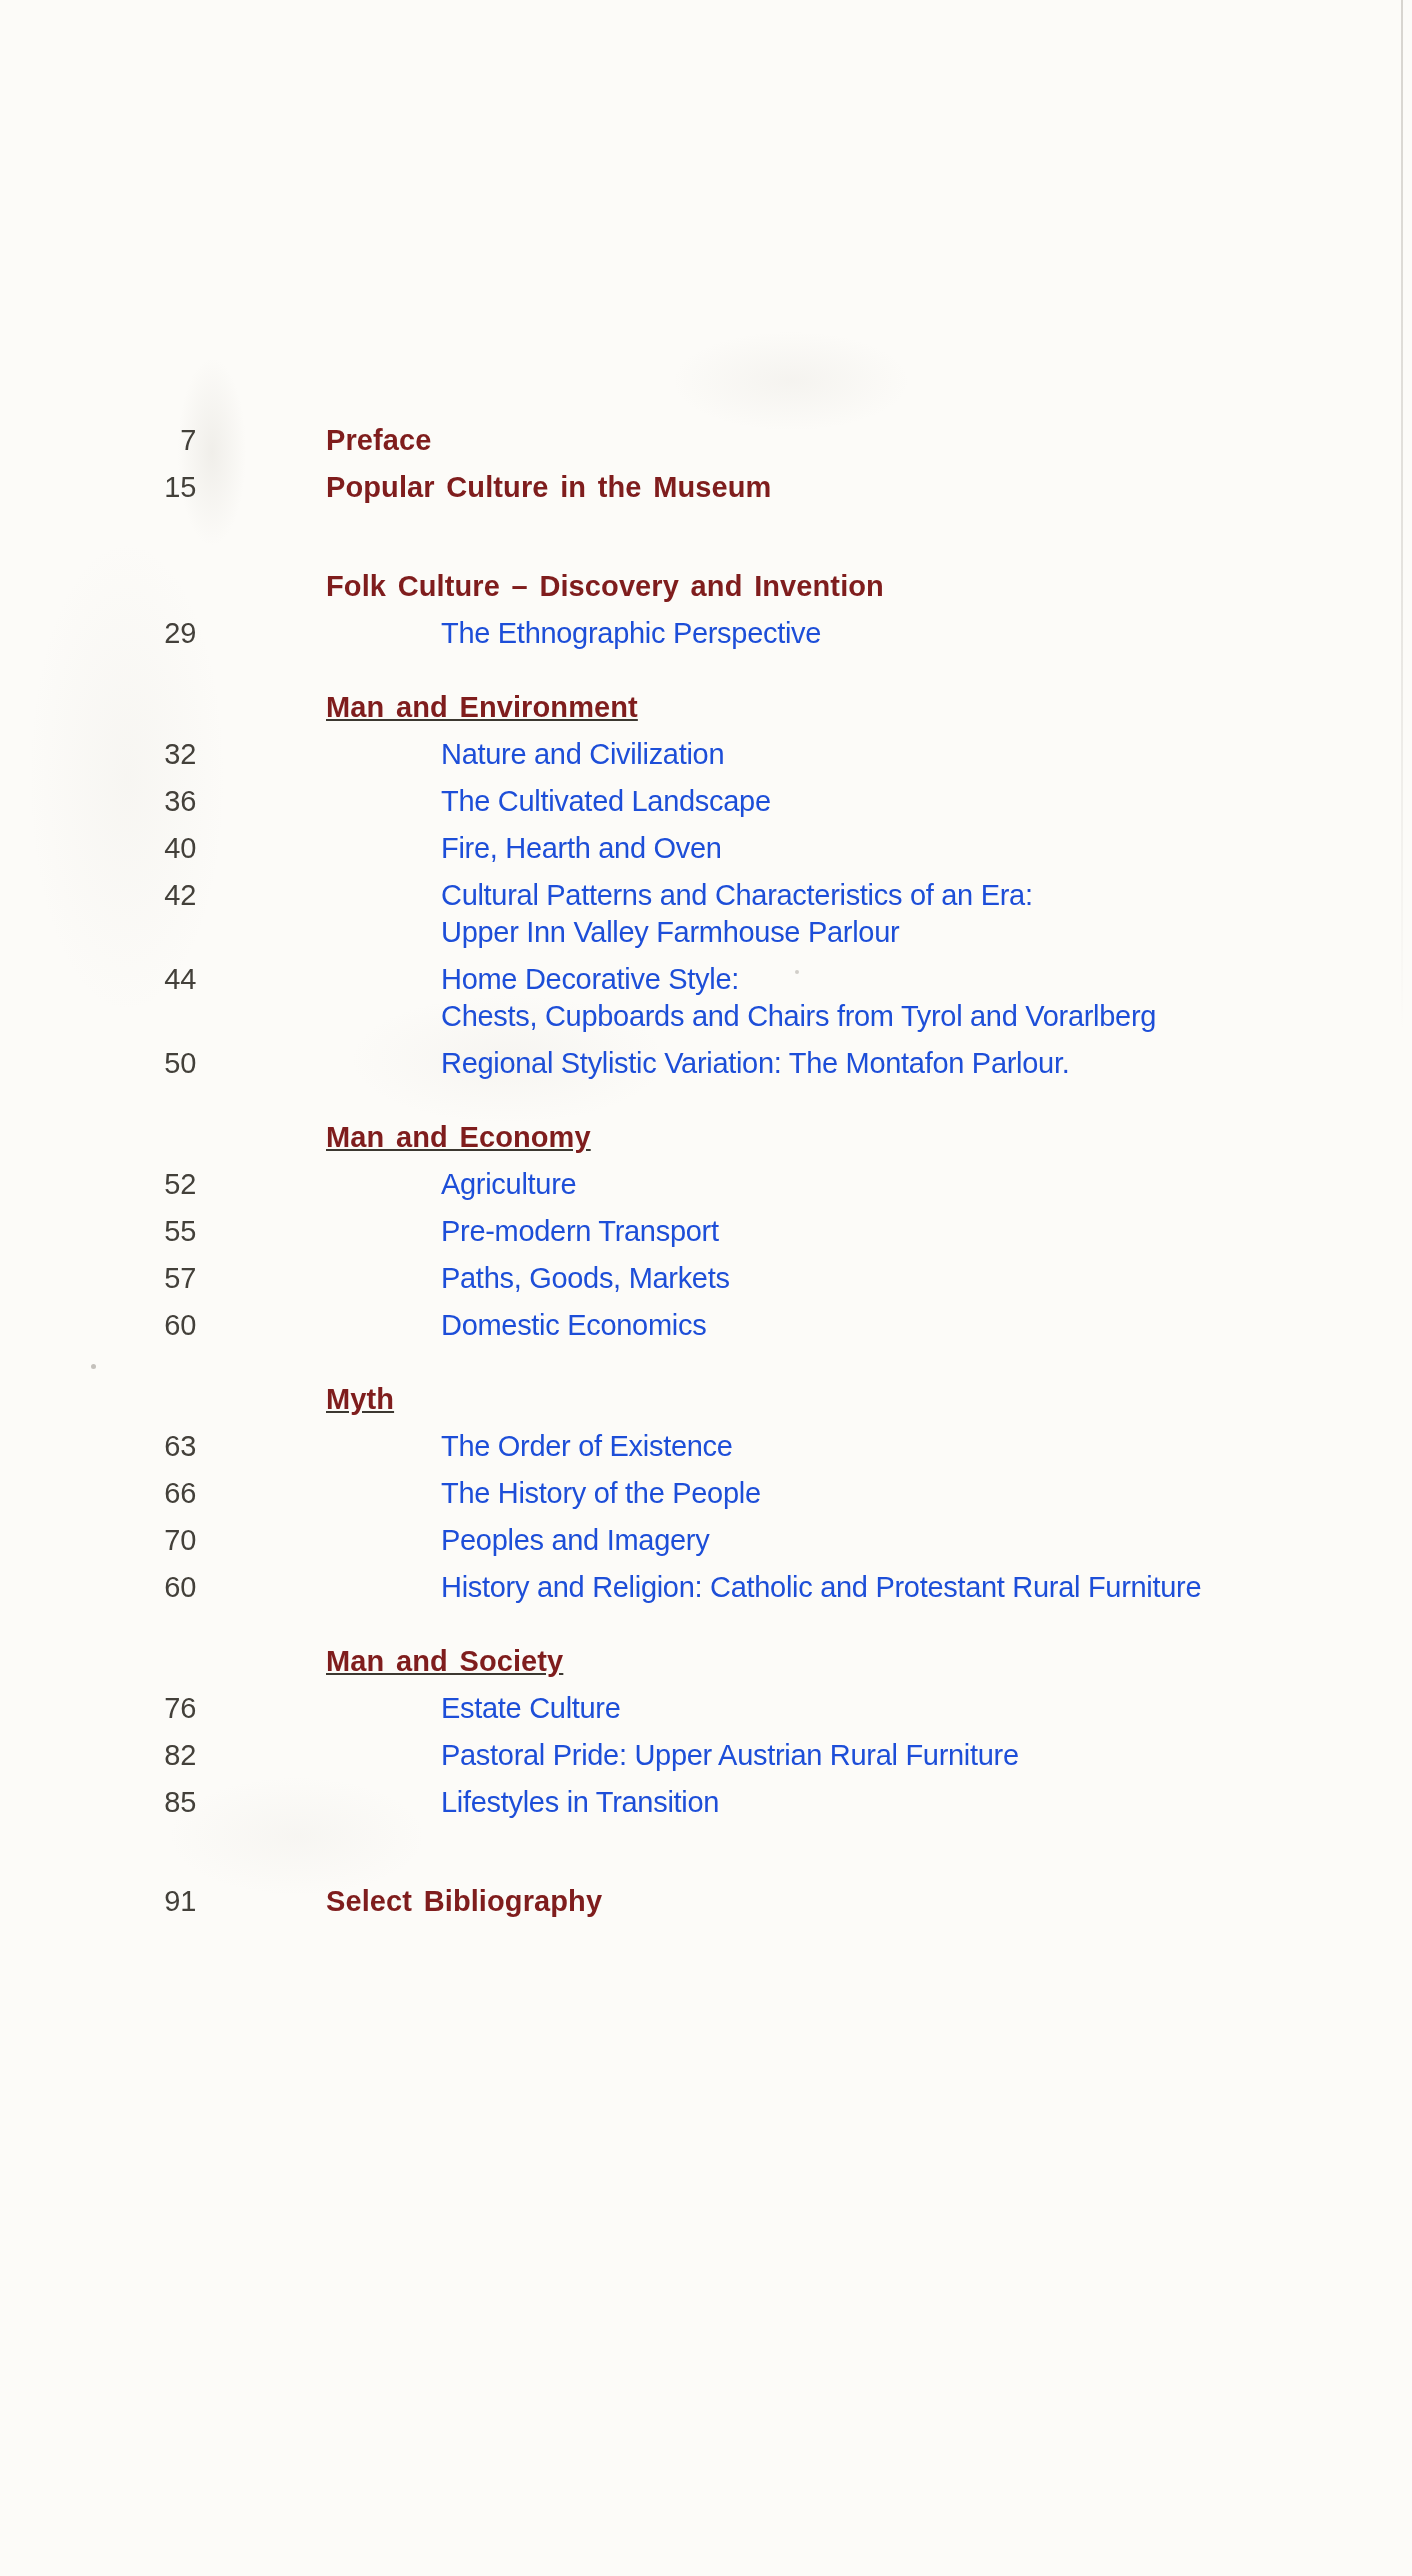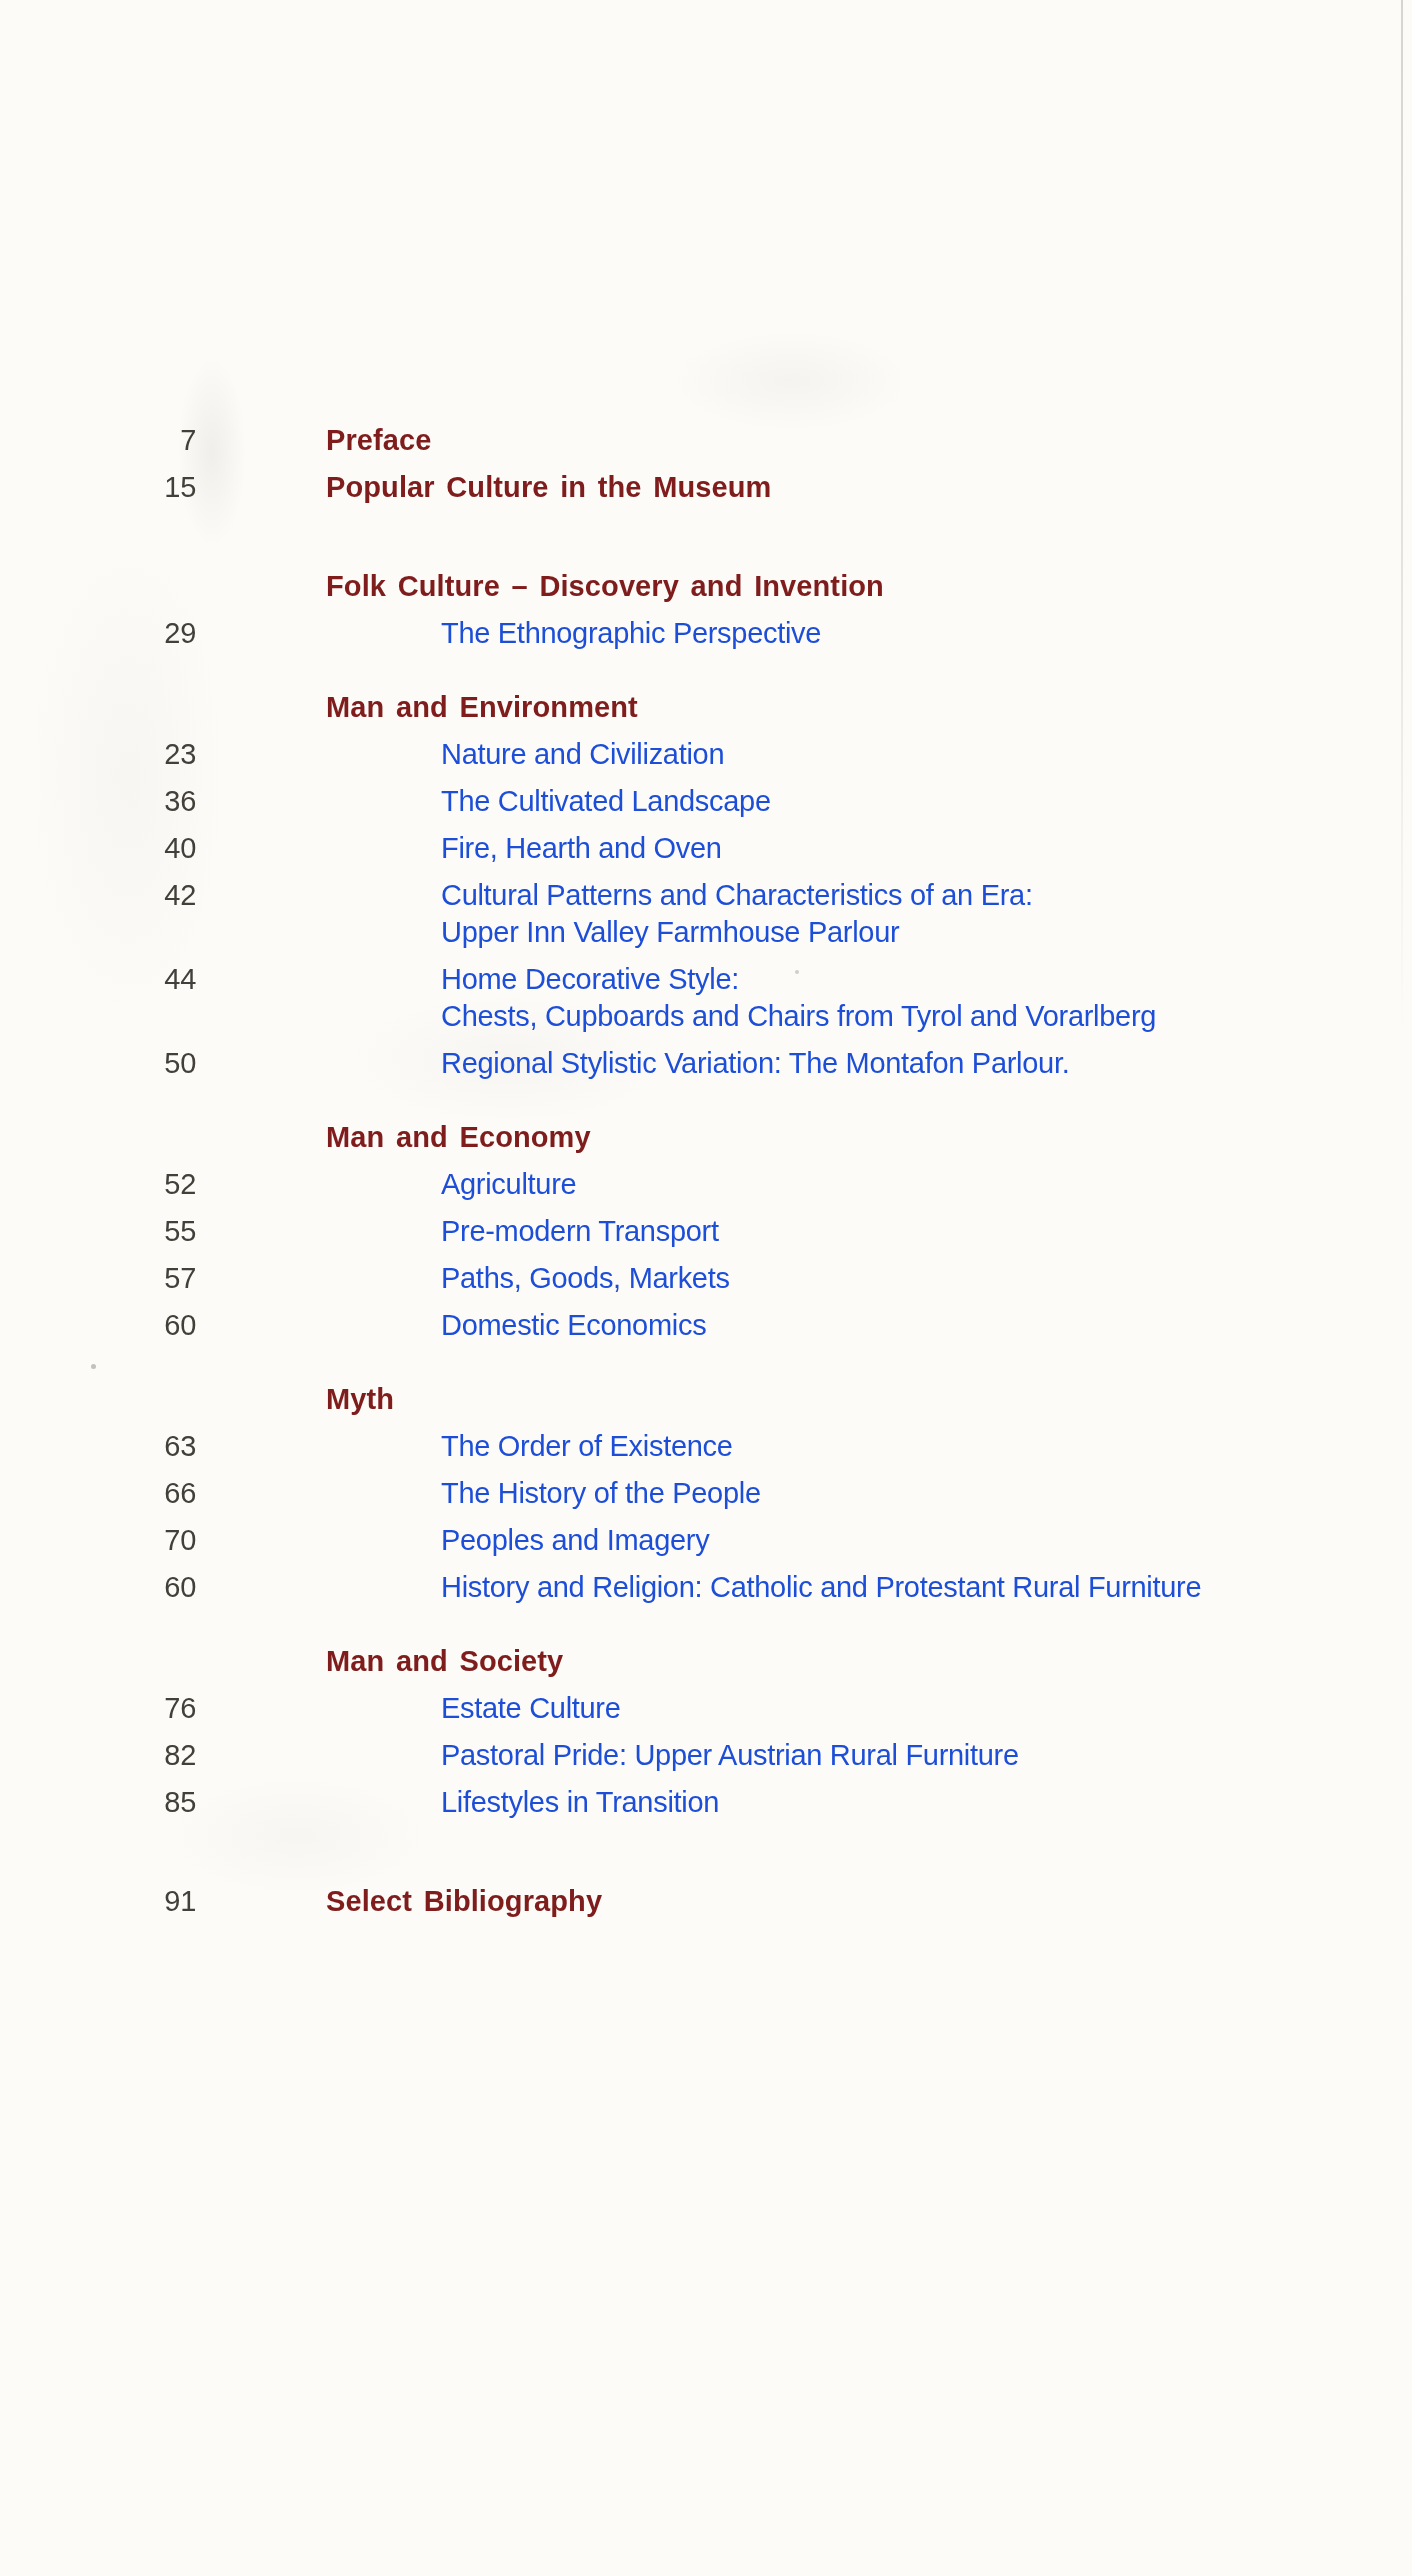--- a/index.html
+++ b/index.html
@@ -57,21 +57,21 @@
     width: 1328px;
   }
   .row {
     position: relative;
     margin-top: 10px;
     font-size: 29px;
     line-height: 37px;
     letter-spacing: -0.3px;
   }
   .row.first { margin-top: 0; }
-  .row.gap-md { margin-top: 37px; }
+  .row.gap-md { margin-top: 37px; text-decoration: underline; }
   .row.gap-lg { margin-top: 62px; }
   .num {
     position: absolute;
     left: 0;
     top: 0;
     width: 196px;
     text-align: right;
     color: #43403a;
   }
   .label {
@@ -120,21 +120,21 @@
       <span class="num">29</span>
       <span class="label">The Ethnographic Perspective</span>
     </div>
 
     <div class="row lvl1 gap-md">
       <span class="num"></span>
       <span class="label">Man and Environment</span>
     </div>
 
     <div class="row lvl2">
-      <span class="num">23</span>
+      <span class="num">32</span>
       <span class="label">Nature and Civilization</span>
     </div>
 
     <div class="row lvl2">
       <span class="num">36</span>
       <span class="label">The Cultivated Landscape</span>
     </div>
 
     <div class="row lvl2">
       <span class="num">40</span>

